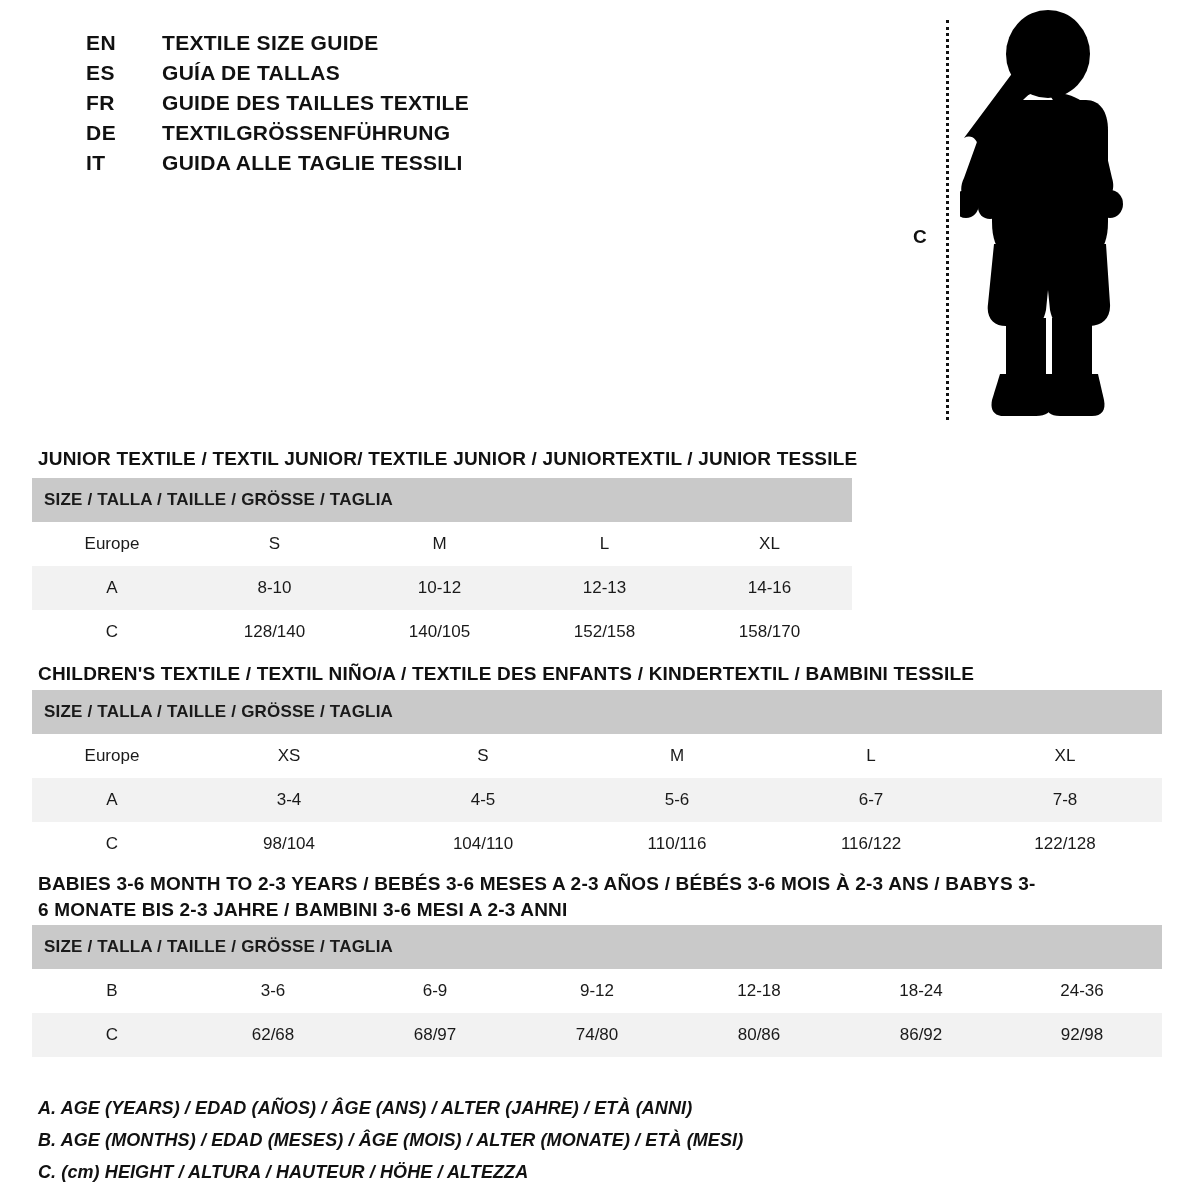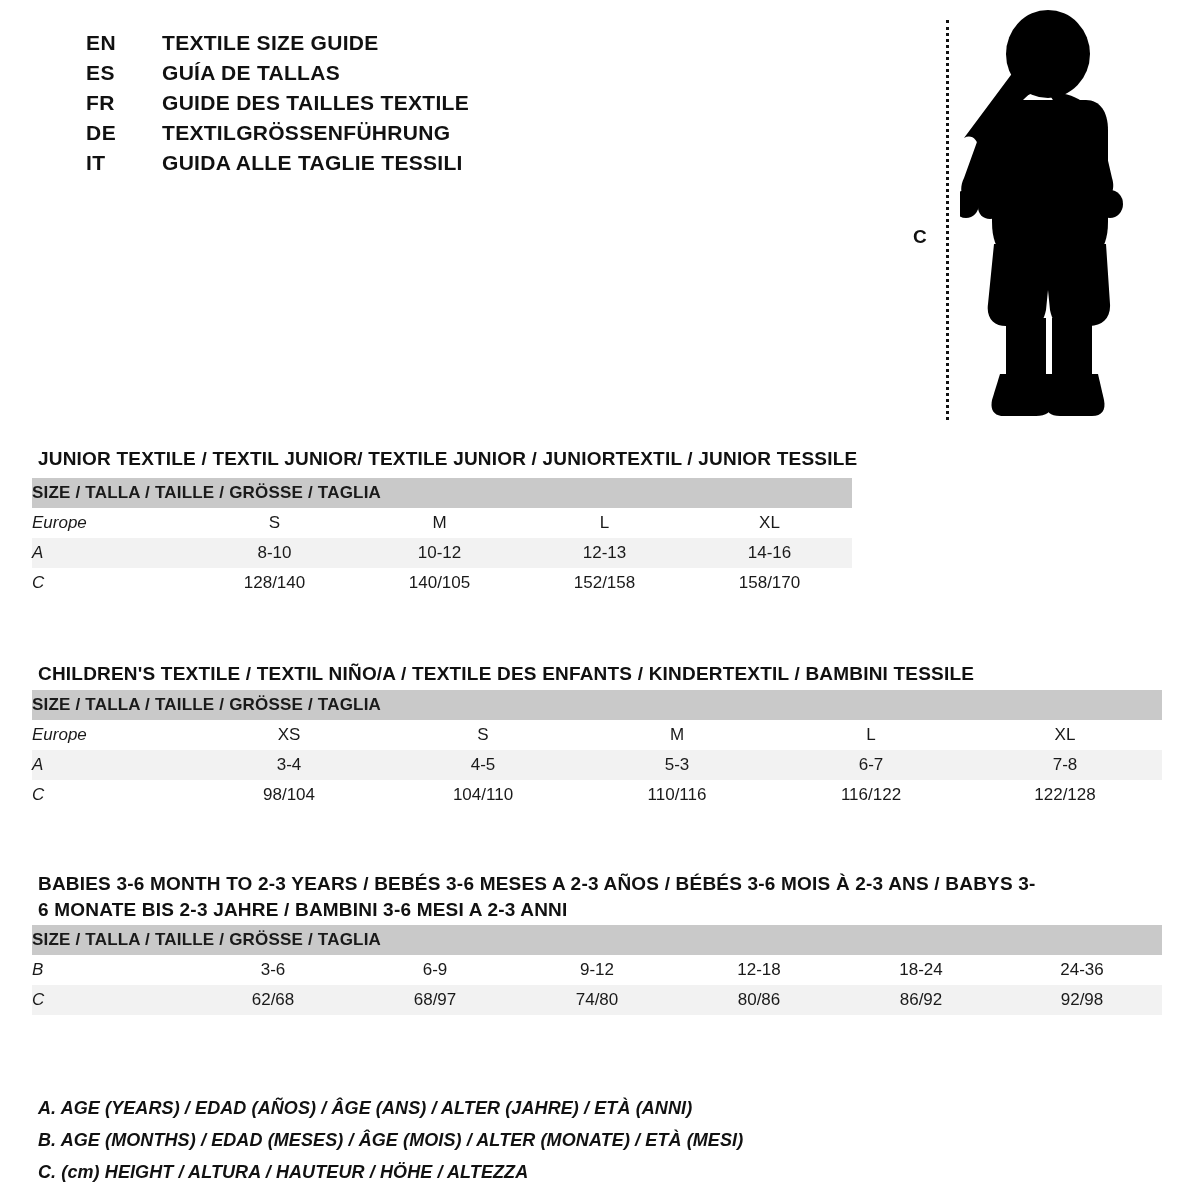--- a/index.html
+++ b/index.html
@@ -90,38 +90,37 @@
   }
 
   
   table.size-table {
     position: absolute;
     border-collapse: collapse;
     font-size: 17px;
     color: #1a1a1a;
   }
   table.size-table td {
-    padding: 0;
+    padding: 12px;
     height: 30px;
     vertical-align: middle;
   }
   .hdr-band td {
     background: #c9c9c9;
     font-weight: 700;
     font-size: 17px;
     letter-spacing: 0.2px;
     padding-left: 8px;
     text-transform: uppercase;
   }
   .row-light td { background: #f2f2f2; }
   .row-white td { background: #ffffff; }
   .cell-label {
     padding-left: 8px;
-    text-align: left;
-    font-style: italic;
+    text-align: center;
   }
   .cell-val {
     text-align: center;
   }
 
   
   .legend {
     position: absolute;
     left: 38px;
     top: 1092px;
@@ -282,21 +281,21 @@
     <td class="cell-val" style="width:194px;">XS</td>
     <td class="cell-val" style="width:194px;">S</td>
     <td class="cell-val" style="width:194px;">M</td>
     <td class="cell-val" style="width:194px;">L</td>
     <td class="cell-val" style="width:194px;">XL</td>
   </tr>
   <tr class="row-light">
     <td class="cell-label">A</td>
     <td class="cell-val">3-4</td>
     <td class="cell-val">4-5</td>
-    <td class="cell-val">5-3</td>
+    <td class="cell-val">5-6</td>
     <td class="cell-val">6-7</td>
     <td class="cell-val">7-8</td>
   </tr>
   <tr class="row-white">
     <td class="cell-label">C</td>
     <td class="cell-val">98/104</td>
     <td class="cell-val">104/110</td>
     <td class="cell-val">110/116</td>
     <td class="cell-val">116/122</td>
     <td class="cell-val">122/128</td>

